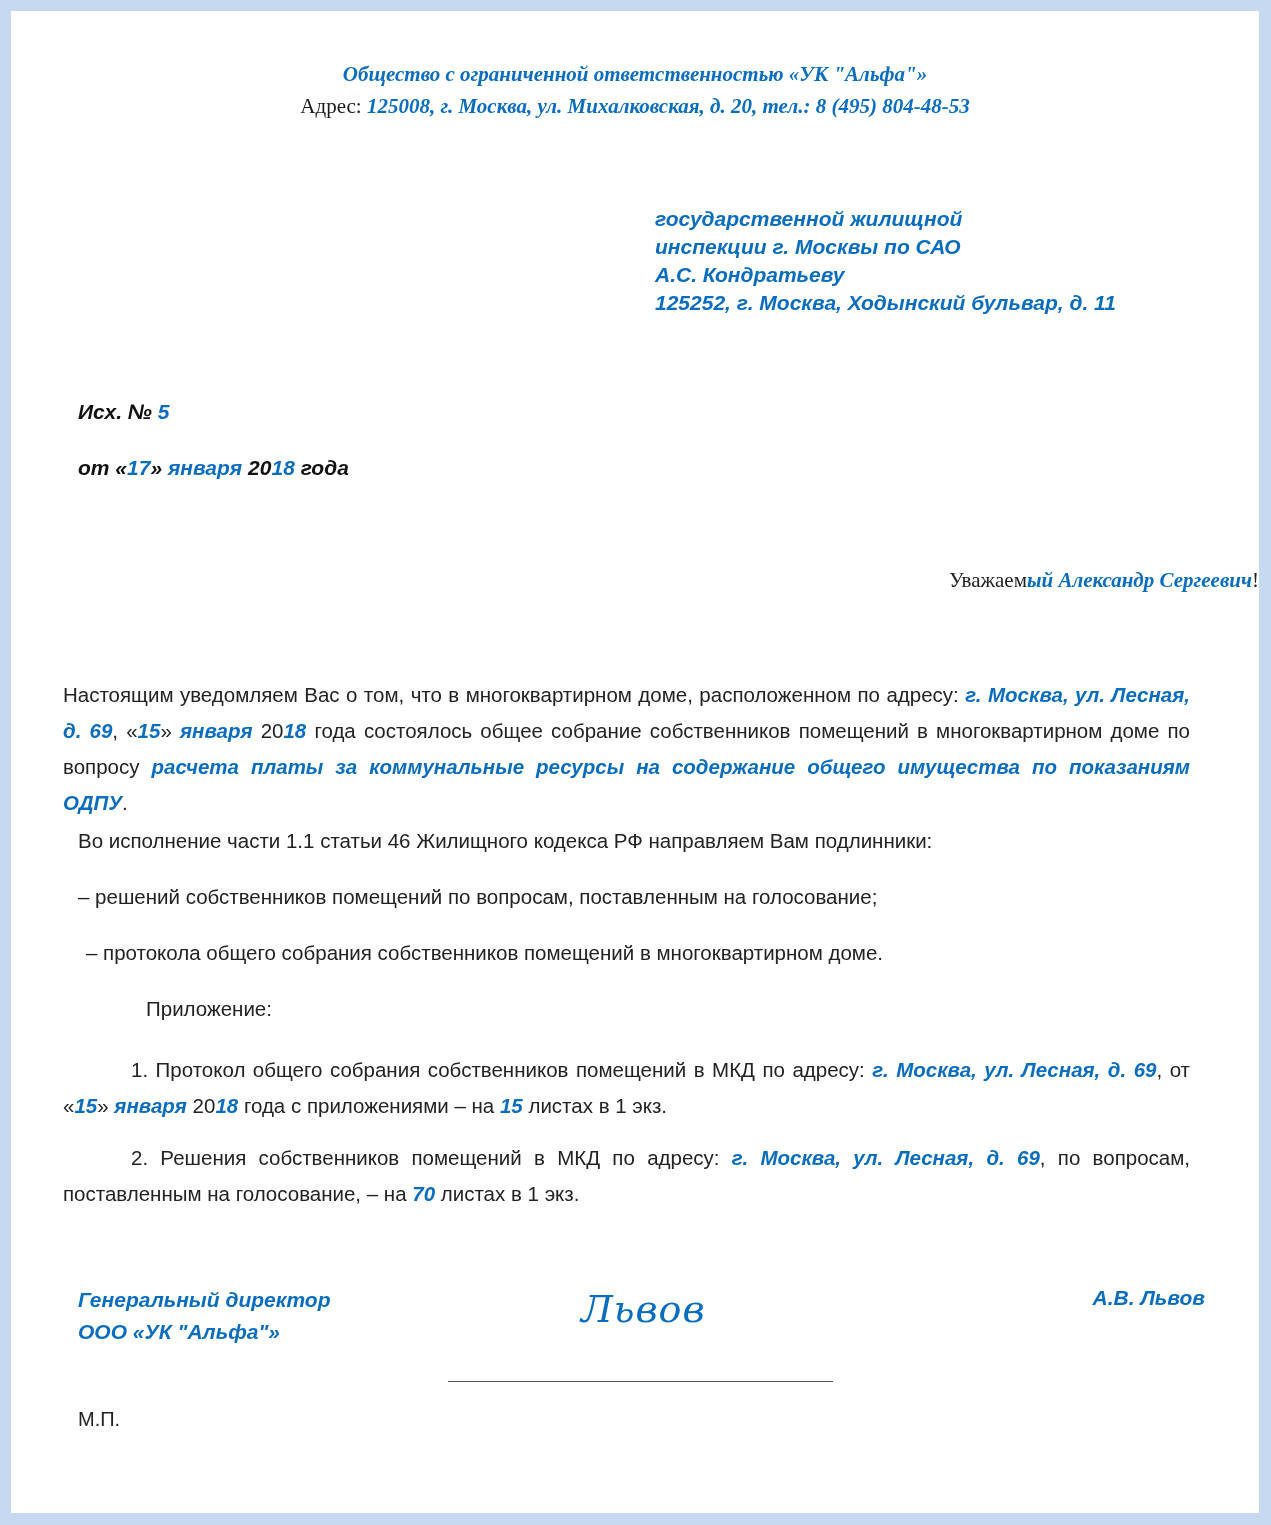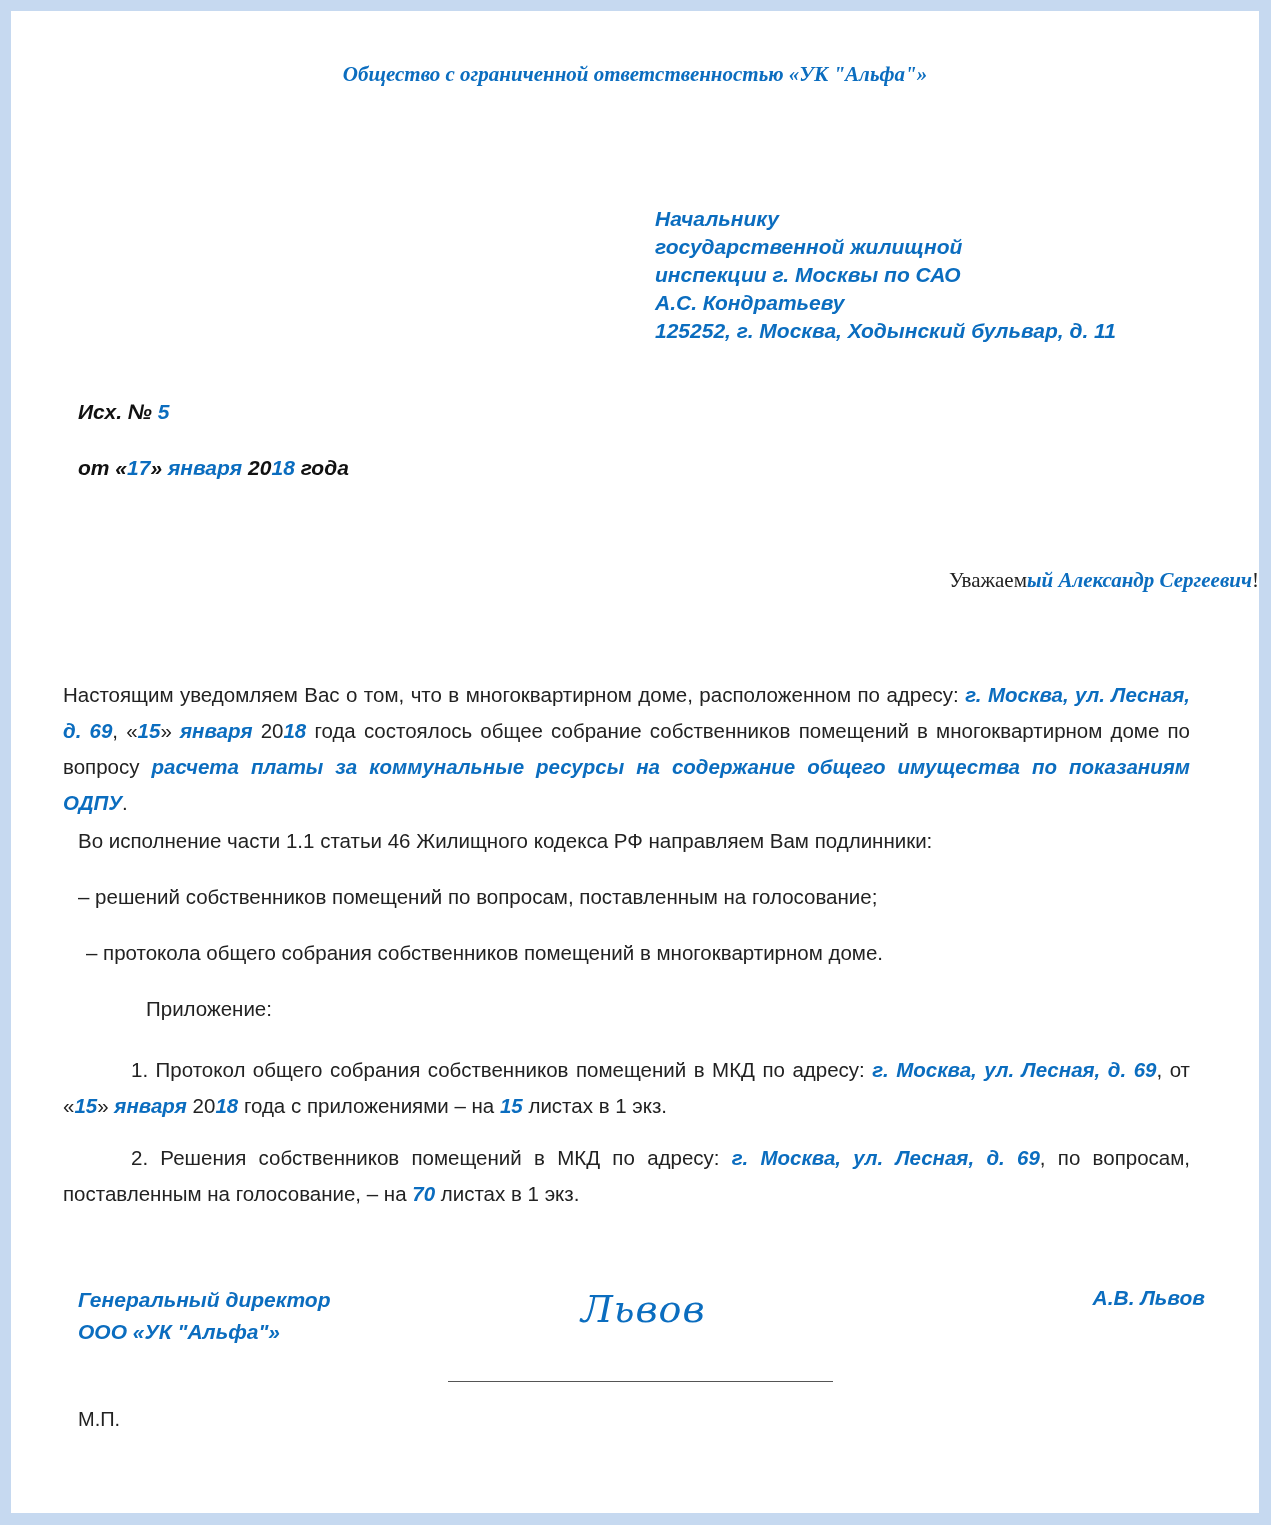--- a/index.html
+++ b/index.html
@@ -17,23 +17,26 @@
   .line { left:67px; white-space:nowrap; }
   .sig-line { left:437px; top:1370px; width:385px; height:0; border-top:1.5px solid #555; }
   .signature { left:570px; top:1276px; font-family:"DejaVu Serif", serif; font-style:italic; font-size:38px; color:#0b6dbf; letter-spacing:1px; }
 </style>
 </head>
 <body>
 
 <div class="page">
 
   <div class="abs hdr bi" style="top:51px;">Общество с ограниченной ответственностью «УК "Альфа"»</div>
+  <div class="abs hdr" style="top:83px;">
+    <span>Адрес:</span>
+    <span class="bi">125008, г. Москва, ул. Михалковская, д. 20, тел.: 8 (495) 804-48-53</span>
+  </div>
 
   <div class="abs recipient">
-    <div>Начальнику</div>
     <div>государственной жилищной</div>
     <div>инспекции г. Москвы по САО</div>
     <div>А.С. Кондратьеву</div>
     <div>125252, г. Москва, Ходынский бульвар, д. 11</div>
   </div>
 
   <div class="abs line" style="top:389px; font-size:21px;">
     <span class="bk-bi">Исх. №</span>
     <span class="bi">5</span>
   </div>

